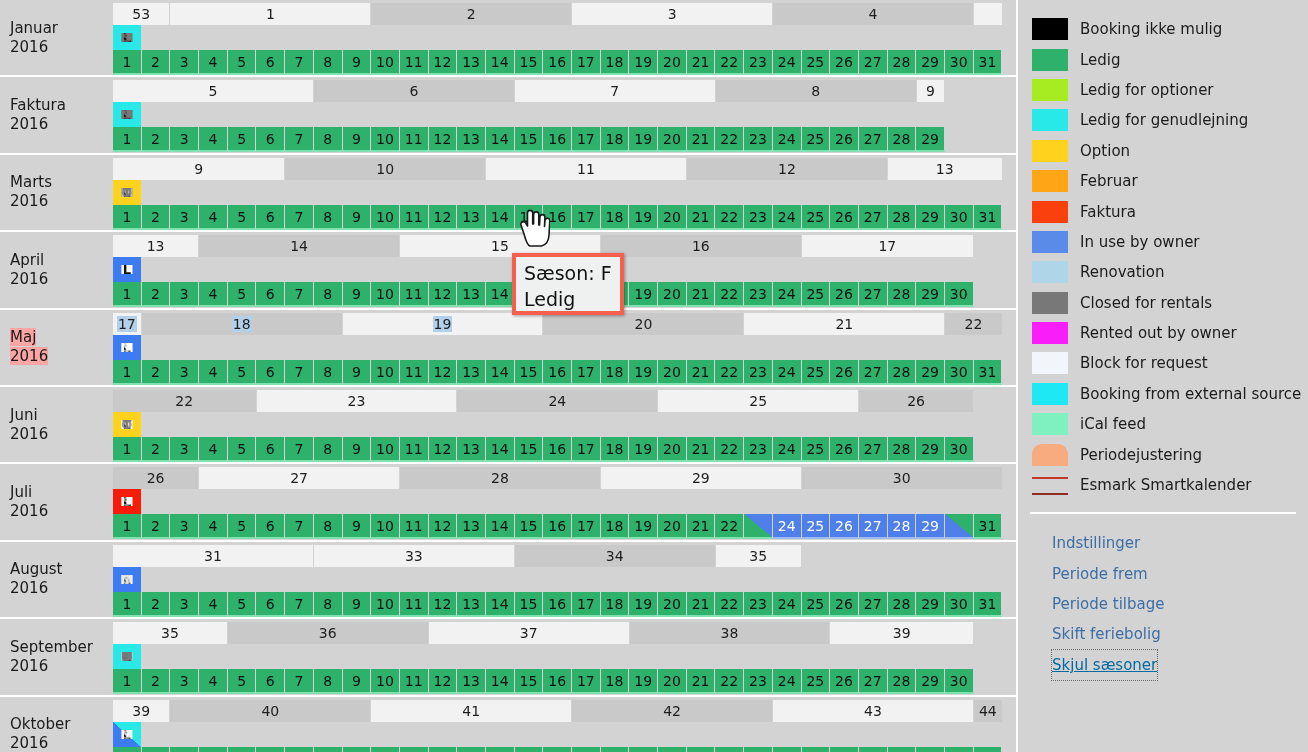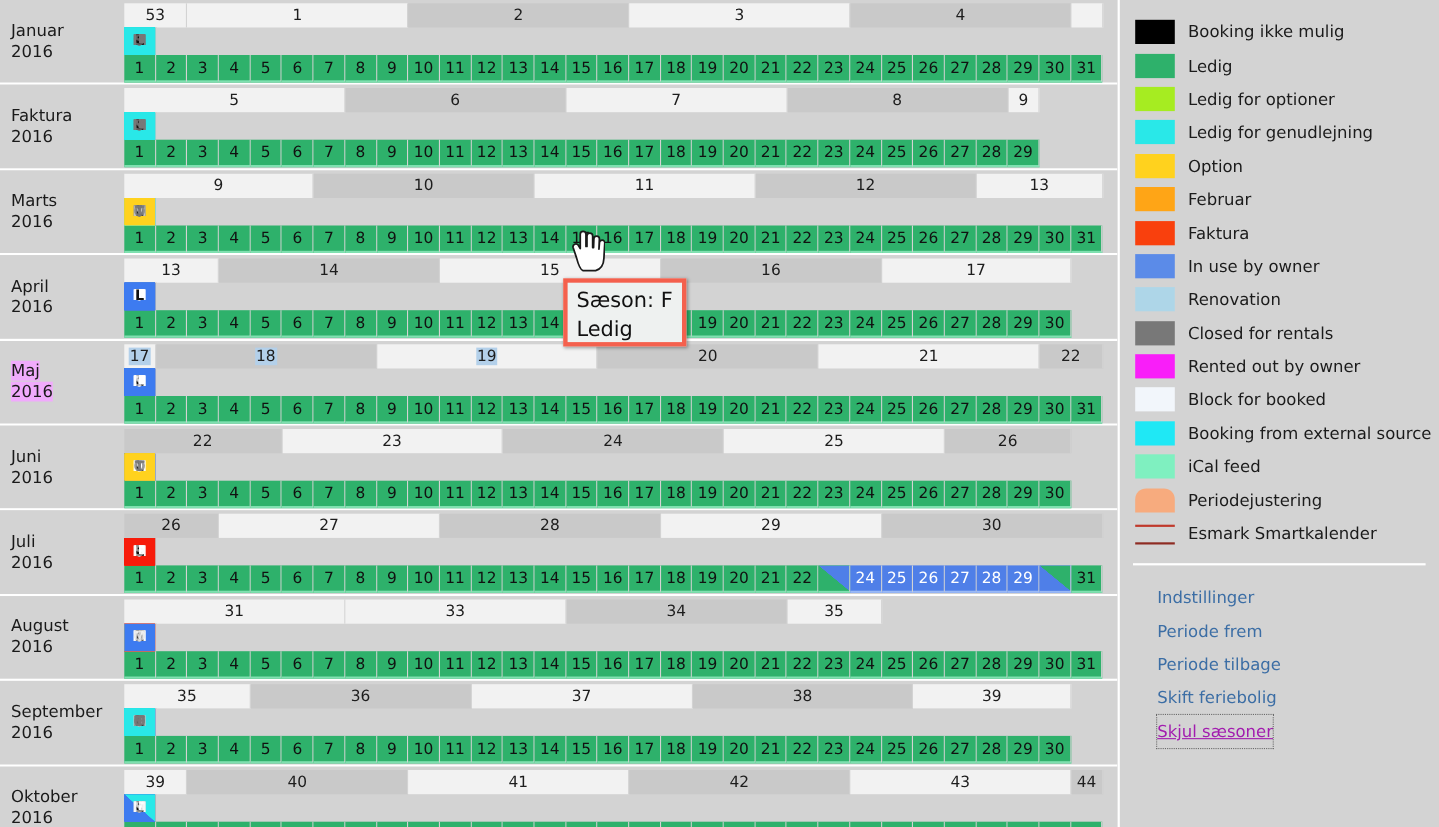--- a/index.html
+++ b/index.html
@@ -21,21 +21,21 @@
     border-bottom:2px solid #ffffff;
     box-sizing:border-box;
     background:#d3d3d3;
   }
   .month-label{
     position:absolute;left:10px;top:50%;transform:translateY(-50%);
     width:95px;
     font-size:15px;line-height:19px;color:#1a1a1a;
     white-space:pre-line;
   }
-  .month-label.selected span{background:#f0abfc;text-align:center;}
+  .month-label.selected span{background:#fca5a5;text-align:center;}
   .grid{
     position:absolute;left:113px;top:0;height:100%;
   }
   .weeks,.letters,.nums{position:absolute;left:0;top:0;height:25px;display:flex;}
   .weeks{top:3px;height:22px;}
   .letters{top:25px;height:25px;}
   .nums{top:50px;height:25px;}
   .wk{
     box-sizing:border-box;
     text-align:center;font-size:14px;line-height:22px;color:#1d1d1d;
@@ -99,21 +99,21 @@
   .sw.line::after{top:19px;border-top-color:#8e2b22;}
   #divider{
     height:0;border-top:2px solid #ffffff;margin:6px 12px 0 12px;
   }
   #links{padding:14px 0 0 34px;}
   #links a{
     display:block;font-size:15px;line-height:30.4px;
     color:#3c6ea5;text-decoration:none;width:max-content;
   }
   #links a.focused{
-    text-decoration:underline;color:#a21caf;
+    text-decoration:underline;color:#0369a1;
     outline:1px dotted #6a6a6a;
   }
 </style>
 </head>
 <body>
 
 <div id="calendar">
     <div class="month-row">
       <div class="month-label"><span>Januar</span><br><span>2016</span></div>
       <div class="grid" style="width: 889.7px;">
@@ -1853,21 +1853,21 @@
       <div class="leg">
         <div class="sw" style="background: rgb(120, 120, 120);"></div>
         <div class="lbl">Closed for rentals</div>
       </div>
       <div class="leg">
         <div class="sw" style="background: rgb(249, 30, 249);"></div>
         <div class="lbl">Rented out by owner</div>
       </div>
       <div class="leg">
         <div class="sw" style="background: rgb(242, 246, 251);"></div>
-        <div class="lbl">Block for booked</div>
+        <div class="lbl">Block for request</div>
       </div>
       <div class="leg">
         <div class="sw" style="background: rgb(31, 232, 245);"></div>
         <div class="lbl">Booking from external source</div>
       </div>
       <div class="leg">
         <div class="sw" style="background: rgb(127, 240, 192);"></div>
         <div class="lbl">iCal feed</div>
       </div>
       <div class="leg">

